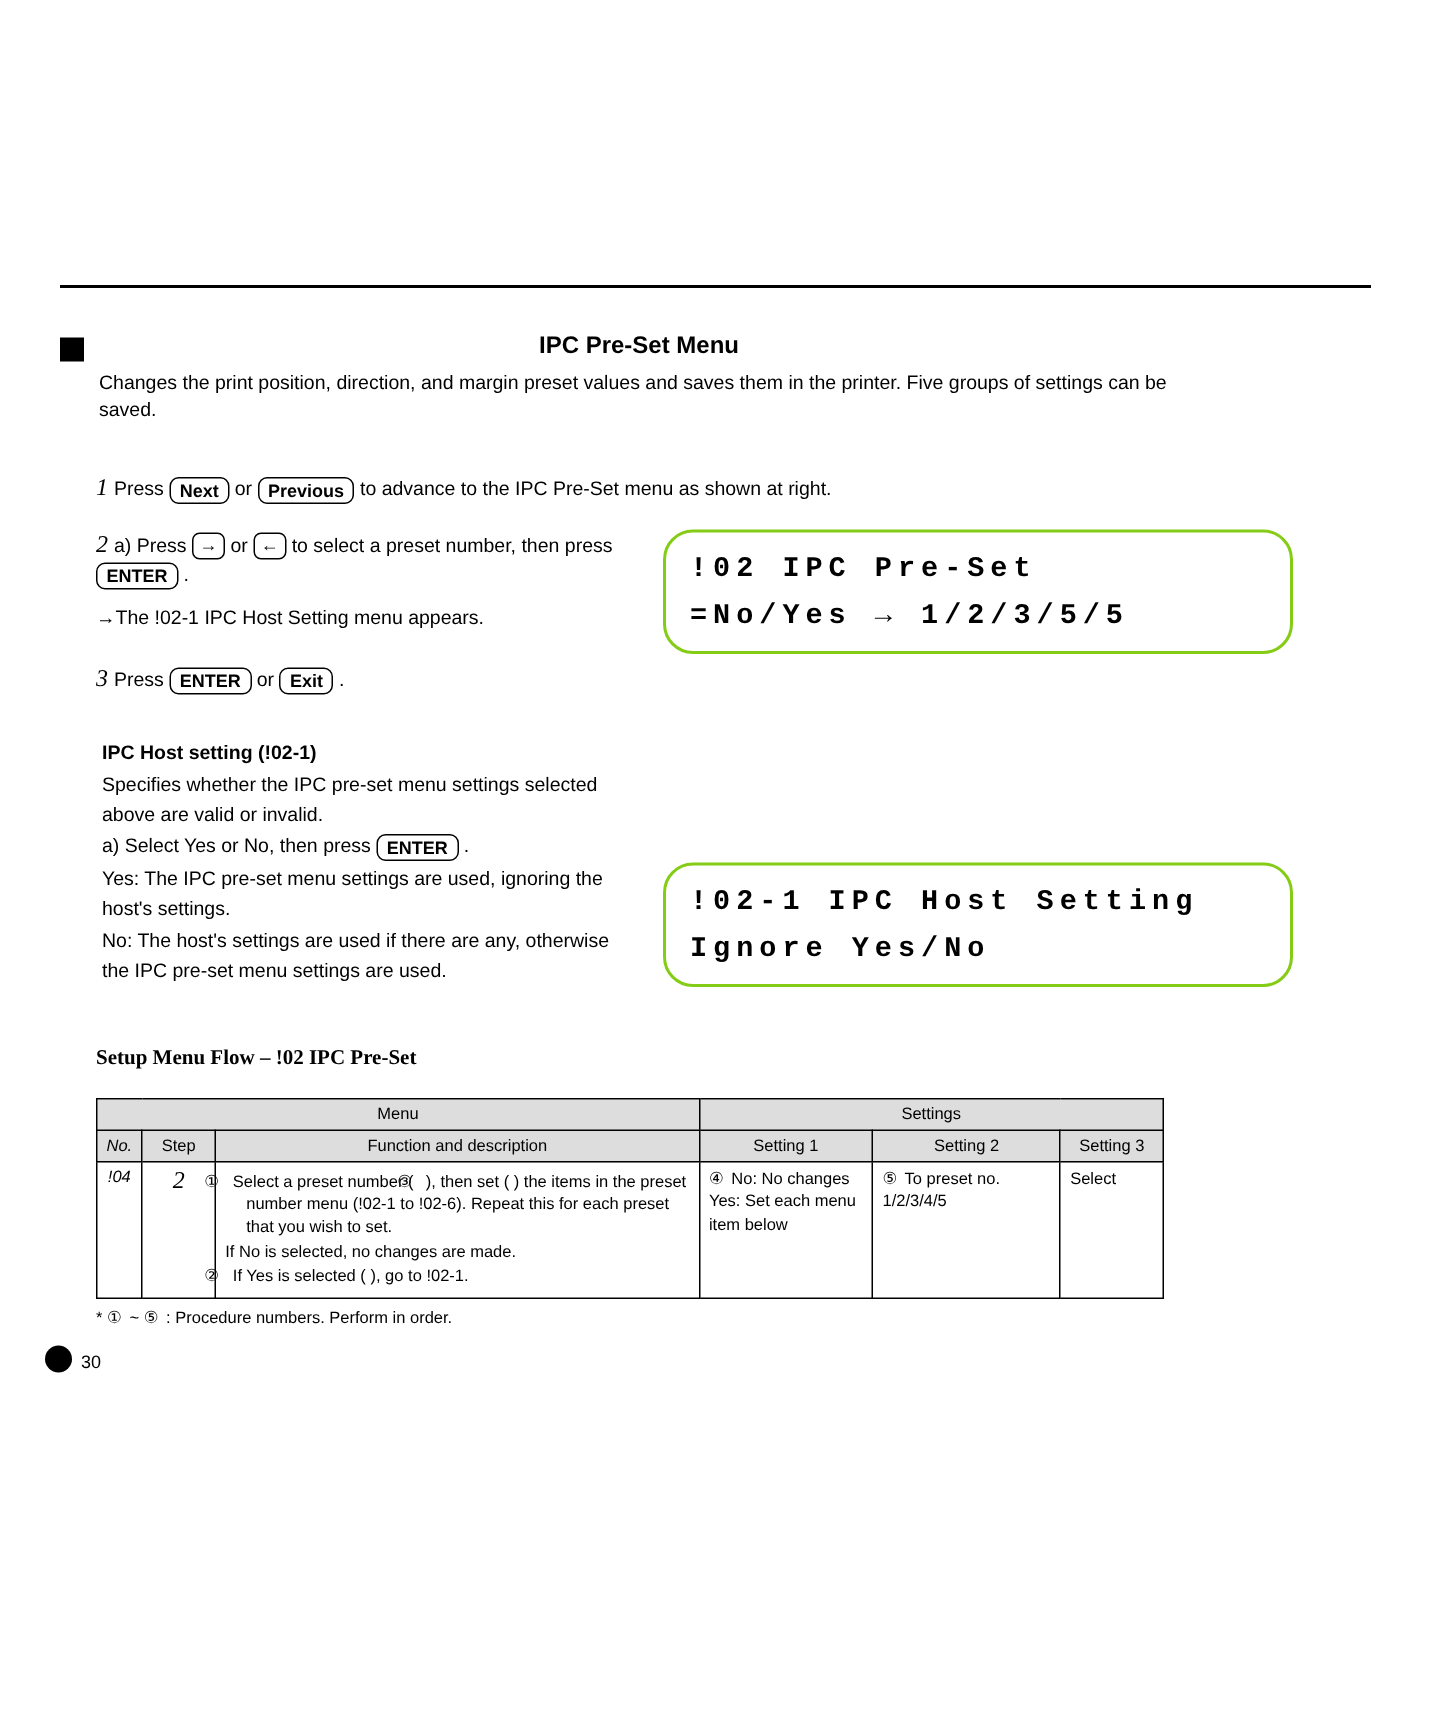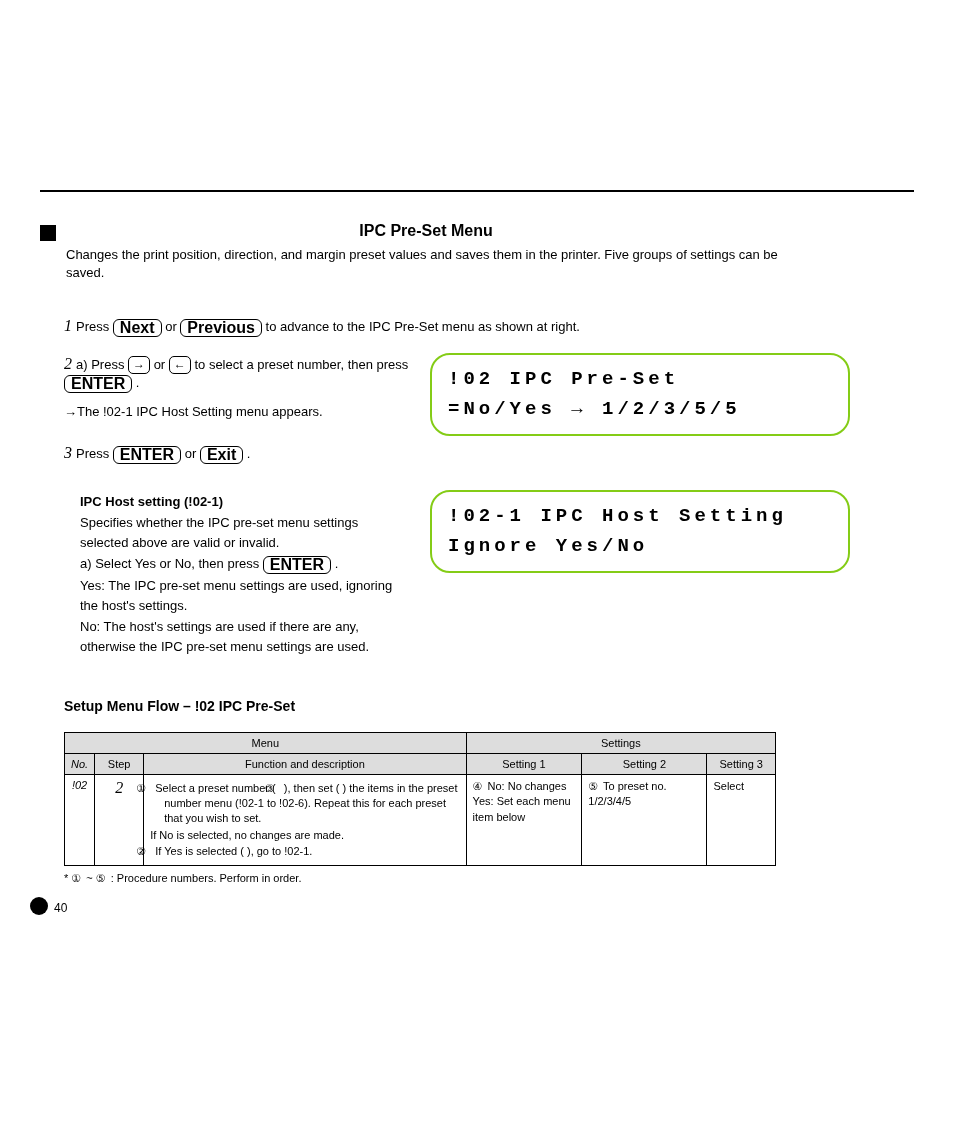--- a/index.html
+++ b/index.html
@@ -44,34 +44,34 @@
   .indent {
     margin-left: 24px;
   }
   .para {
     margin: 4px 0 16px 0;
     font-size: 13px;
     line-height: 1.35;
   }
   .row {
     display: flex;
-    align-items: flex-start;
-    gap: 16px;
+    align-items: flex-end;
+    gap: 28px;
     position: relative;
   }
   .left-col {
     width: 350px;
     flex: 0 0 auto;
   }
   .kbd {
     display: inline-block;
     border: 1.5px solid #000;
     border-radius: 6px;
     padding: 0 6px;
-    font-size: 16px;
+    font-size: 12px;
     line-height: 16px;
     font-family: Arial, Helvetica, sans-serif;
     font-weight: bold;
     vertical-align: middle;
     background: #fff;
   }
   .kbd-arrow {
     display: inline-block;
     border: 1.5px solid #000;
     border-radius: 5px;
@@ -100,21 +100,21 @@
   .sub-step {
     font-size: 13px;
     line-height: 1.5;
   }
   .step-num {
     font-family: "Times New Roman", serif;
     font-style: italic;
     font-size: 16px;
     vertical-align: baseline;
   }
-  .tight-lines p { margin: 2px 16px; }
+  .tight-lines p { margin: 2px 4px; }
 
   
   table.main {
     border-collapse: collapse;
     width: 712px;
     margin-top: 18px;
     font-size: 11px;
   }
   table.main th, table.main td {
     border: 1px solid #000;
@@ -141,20 +141,21 @@
   .set-cell { font-size: 11px; line-height: 1.4; text-align: left; }
   .circ {
     display: inline-block;
     font-size: 11px;
     margin-right: 2px;
   }
   .table-heading {
     font-size: 14px;
     font-weight: bold;
     margin-top: 40px;
+    font-family: Liberation Serif, serif;
   }
   .footnote {
     font-size: 11px;
     margin-top: 6px;
   }
   .page-circle {
     position: absolute;
     bottom: 10px;
     left: 30px;
     width: 18px;
@@ -254,21 +255,21 @@
       </tr>
       <tr>
         <th class="col-no">No.</th>
         <th class="col-step">Step</th>
         <th class="col-desc">Function and description</th>
         <th class="col-set1">Setting 1</th>
         <th class="col-set2">Setting 2</th>
         <th class="col-set3">Setting 3</th>
       </tr>
       <tr>
-        <td class="col-no">!02</td>
+        <td class="col-no">!04</td>
         <td class="col-step">
           <span class="step-num">2</span>
         </td>
         <td class="desc-cell">
           <div class="hang">
             <span class="circ">①</span>
             <span>Select a preset number (</span>
             <span class="circ">③</span>
             <span>), then set (</span>
             <span>) the items in the preset number menu (!02-1 to !02-6). Repeat this for each preset that you wish to set.</span>
@@ -302,14 +303,14 @@
     <div class="footnote">
       <span>* </span>
       <span class="circ">①</span>
       <span> ~ </span>
       <span class="circ">⑤</span>
       <span> : Procedure numbers. Perform in order.</span>
     </div>
   </div>
 
   <div class="page-circle"></div>
-  <div class="page-num">40</div>
+  <div class="page-num">30</div>
 </div>
 
 </body></html>

